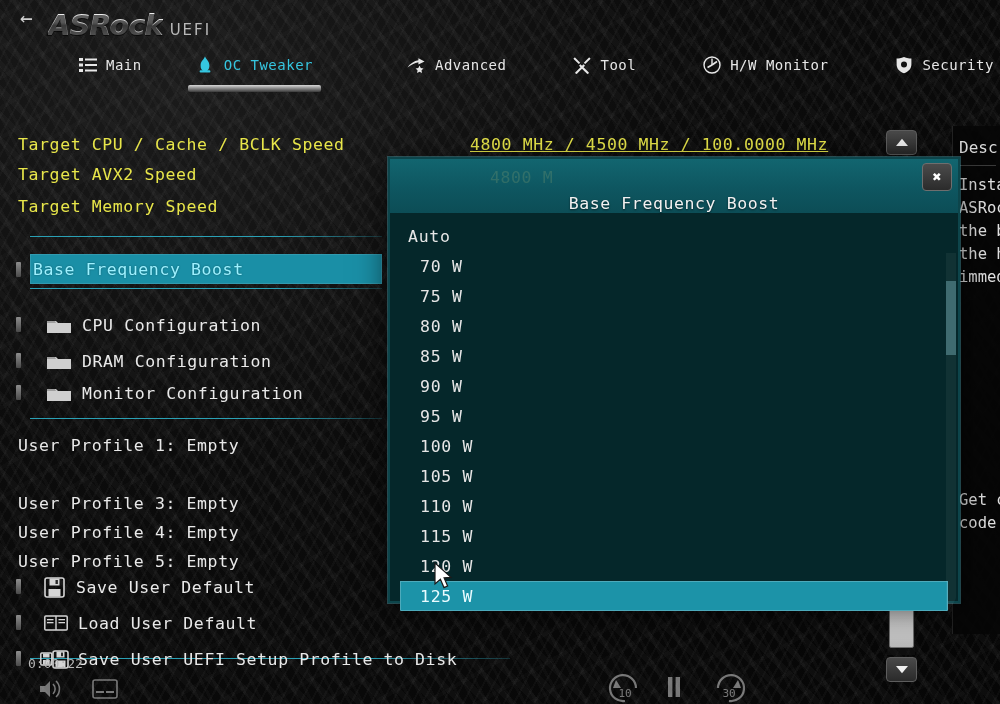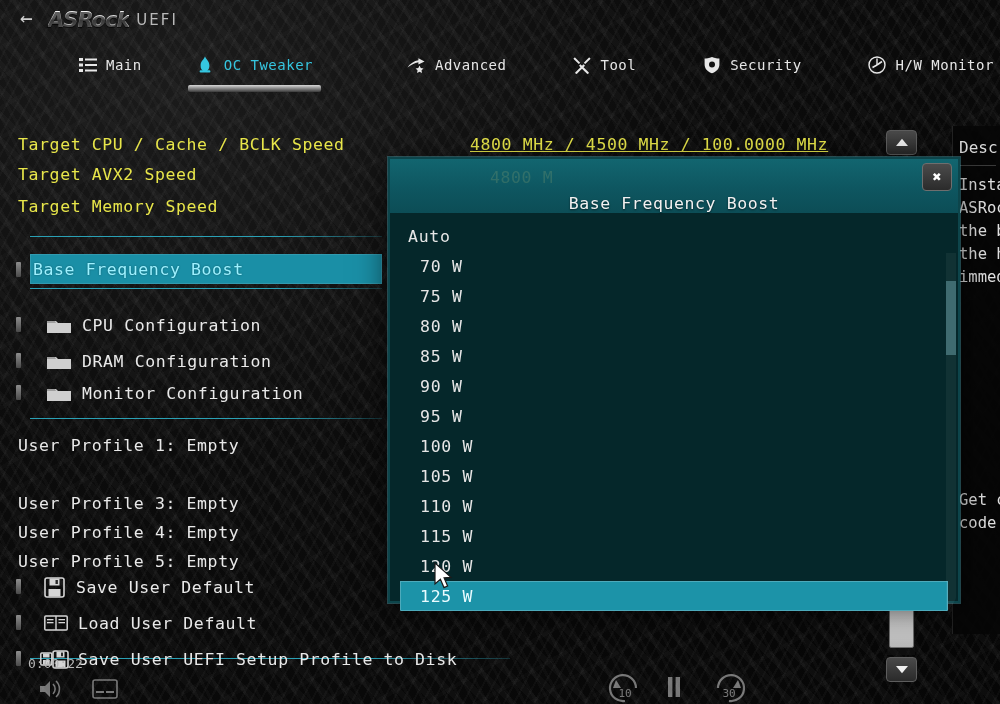--- a/index.html
+++ b/index.html
@@ -30,21 +30,21 @@
   #back-arrow {
     position:absolute; left:20px; top:8px;
     font-size:21px; color:#cfcfcf; line-height:1;
   }
   #brand {
     position:absolute; left:48px; top:8px;
     display:flex; align-items:flex-end; gap:7px;
   }
   #brand .logo {
     font-family:"DejaVu Sans", sans-serif;
-    font-size:21px; font-weight:bold; font-style:italic;
+    font-size:29px; font-weight:bold; font-style:italic;
     letter-spacing:-1px;
     background:linear-gradient(180deg,#fff 0%,#d8d8d8 42%,#8e8e8e 52%,#efefef 100%);
     -webkit-background-clip:text; background-clip:text; color:transparent;
     text-shadow:0 1px 0 rgba(0,0,0,.6);
   }
   #brand .uefi {
     font-family:"DejaVu Sans", sans-serif;
     font-size:15px; letter-spacing:2px; color:#b9b9b9; padding-bottom:3px;
   }
   #navbar {
@@ -238,37 +238,37 @@
             <path d="M2.2 16.5 L10.5 8.2 L12 9.7 L3.7 17.9 C3 18 1.9 17.1 2.2 16.5 Z" fill="#e7e7e7"></path>
             <path d="M15.8 16.5 L7.5 8.2 L6 9.7 L14.3 17.9 C15 18 16.1 17.1 15.8 16.5 Z" fill="#e7e7e7"></path>
           </svg>
         </span>
         <span>Tool</span>
       </div>
 
       <div class="nav-item" style="margin-left:54px;">
         <span class="nav-ico">
           <svg viewBox="0 0 18 18" width="18" height="18">
-            <path d="M9 1 C6 2.2 3.5 2.6 1.6 2.6 L1.6 8.5 C1.6 13 5 16 9 17.2 C13 16 16.4 13 16.4 8.5 L16.4 2.6 C14.5 2.6 12 2.2 9 1 Z" fill="#e7e7e7"></path>
-            <circle cx="9" cy="8.4" r="3" fill="#141414"></circle>
-          </svg>
-        </span>
-        <span>Security</span>
-      </div>
-
-      <div class="nav-item" style="margin-left:54px;">
-        <span class="nav-ico">
-          <svg viewBox="0 0 18 18" width="18" height="18">
             <circle cx="9" cy="9" r="8" fill="none" stroke="#e7e7e7" stroke-width="1.4"></circle>
             <path d="M9 9 L14 5.5" stroke="#e7e7e7" stroke-width="1.6"></path>
             <path d="M9 9 L4.5 11.5" stroke="#e7e7e7" stroke-width="1.6"></path>
             <path d="M9 9 L9 2.5" stroke="#e7e7e7" stroke-width="1.4"></path>
           </svg>
         </span>
         <span>H/W Monitor</span>
+      </div>
+
+      <div class="nav-item" style="margin-left:54px;">
+        <span class="nav-ico">
+          <svg viewBox="0 0 18 18" width="18" height="18">
+            <path d="M9 1 C6 2.2 3.5 2.6 1.6 2.6 L1.6 8.5 C1.6 13 5 16 9 17.2 C13 16 16.4 13 16.4 8.5 L16.4 2.6 C14.5 2.6 12 2.2 9 1 Z" fill="#e7e7e7"></path>
+            <circle cx="9" cy="8.4" r="3" fill="#141414"></circle>
+          </svg>
+        </span>
+        <span>Security</span>
       </div>
     </div>
   </div>
 
   <div id="body-area">
 
     <div class="row" style="top:42px;">
       <span class="lbl-yellow">Target CPU / Cache / BCLK Speed</span>
     </div>
     <div class="row" style="top:42px; left:470px;">

